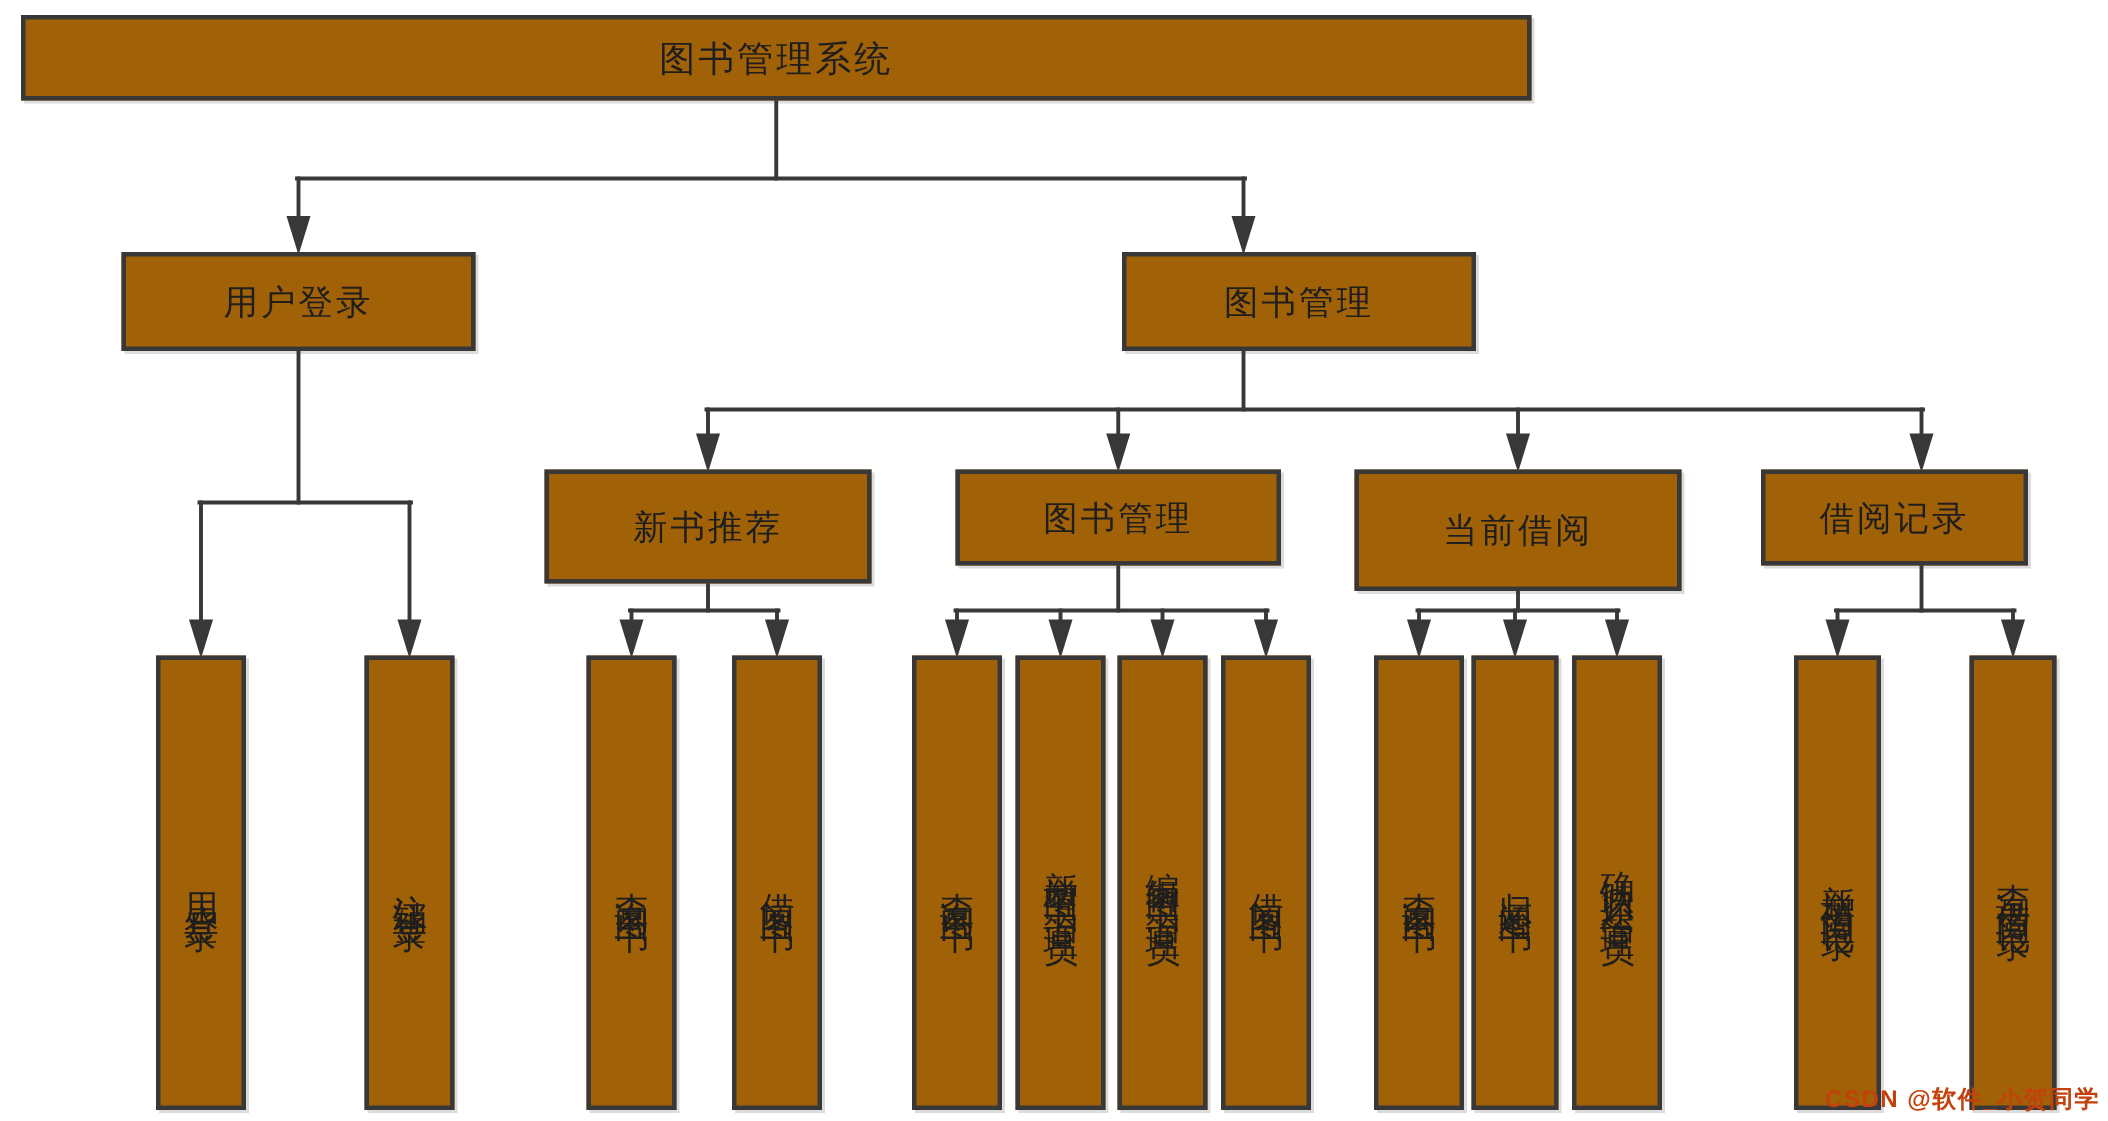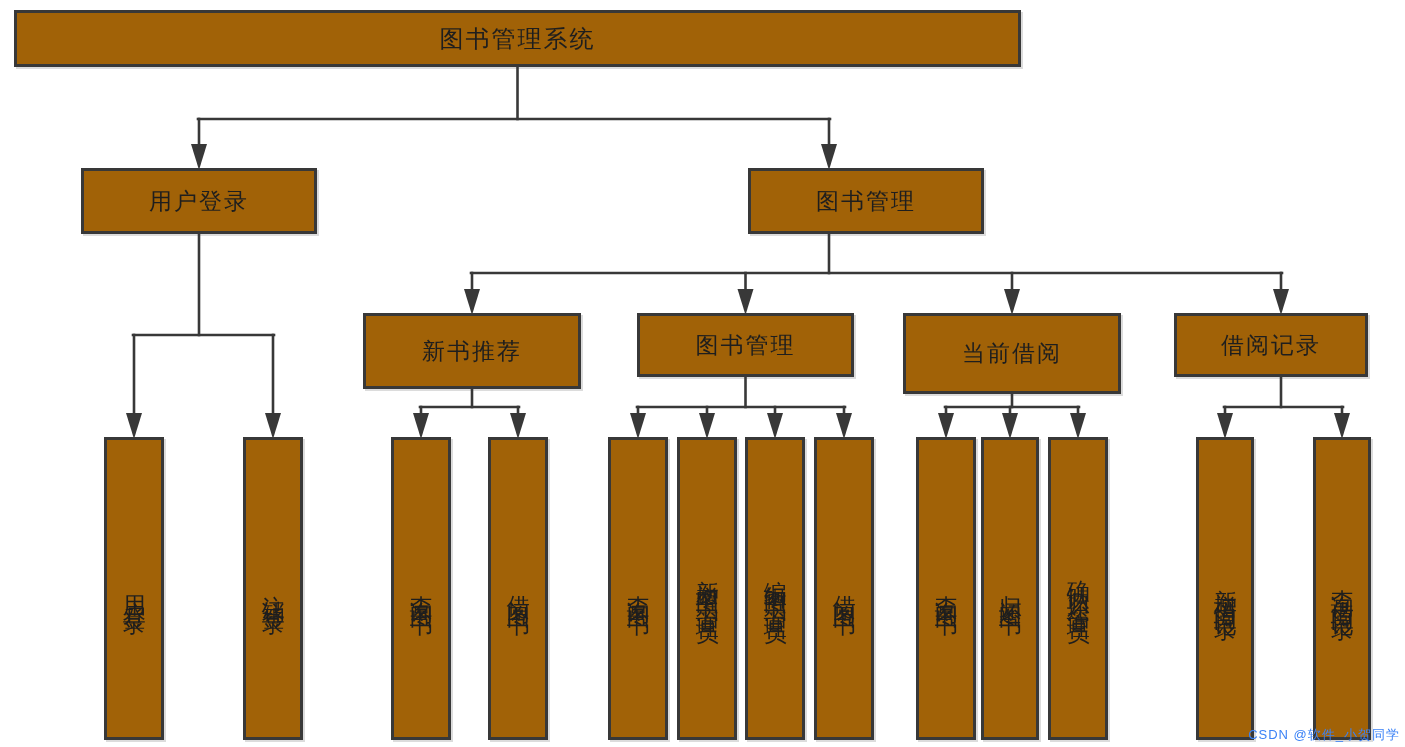--- a/index.html
+++ b/index.html
@@ -39,25 +39,26 @@
     text-orientation: mixed;
     font-size: 23px;
     letter-spacing: 6px;
     line-height: 1.1;
     color: #1e1e1e;
   }
   .watermark {
     position: absolute;
     right: 5px;
     bottom: 3px;
-    font-size: 13px;
+    font-size: 16px;
     letter-spacing: 1px;
-    color: #3b82f6;
+    color: #c2410c;
     z-index: 6;
     white-space: nowrap;
+    font-weight: bold;
   }
 </style>
 </head>
 <body>
 
 <div class="stage" style="--line: #383838;">
   <svg id="connectors" viewBox="0 0 1405 747">
       <line x1="517.5" y1="67" x2="517.5" y2="119" stroke="#383838" stroke-width="2.6" stroke-linecap="square"></line>
       <line x1="198" y1="119" x2="830" y2="119" stroke="#383838" stroke-width="2.6" stroke-linecap="square"></line>
       <line x1="199" y1="119" x2="199" y2="150" stroke="#383838" stroke-width="2.6" stroke-linecap="square"></line>
@@ -156,21 +157,21 @@
       </div>
       <div class="node leaf" style="left: 916px; top: 437px; width: 60px; height: 303px;">
         <span class="vtext">查询图书</span>
       </div>
       <div class="node leaf" style="left: 981px; top: 437px; width: 58px; height: 303px;">
         <span class="vtext">归还图书</span>
       </div>
       <div class="node leaf" style="left: 1048px; top: 437px; width: 60px; height: 303px;">
         <span class="vtext">确认归还（管理员）</span>
       </div>
-      <div class="node" style="left: 1174px; top: 313px; width: 194px; height: 64px;">
+      <div class="node" style="left: 1174px; top: 313px; width: 178px; height: 64px;">
         <span class="htext">借阅记录</span>
       </div>
       <div class="node leaf" style="left: 1196px; top: 437px; width: 58px; height: 303px;">
         <span class="vtext">新增借阅记录</span>
       </div>
       <div class="node leaf" style="left: 1313px; top: 437px; width: 58px; height: 303px;">
         <span class="vtext">查询借阅记录</span>
       </div>
     </div>
   <div class="watermark">CSDN @软件_小贺同学</div>

